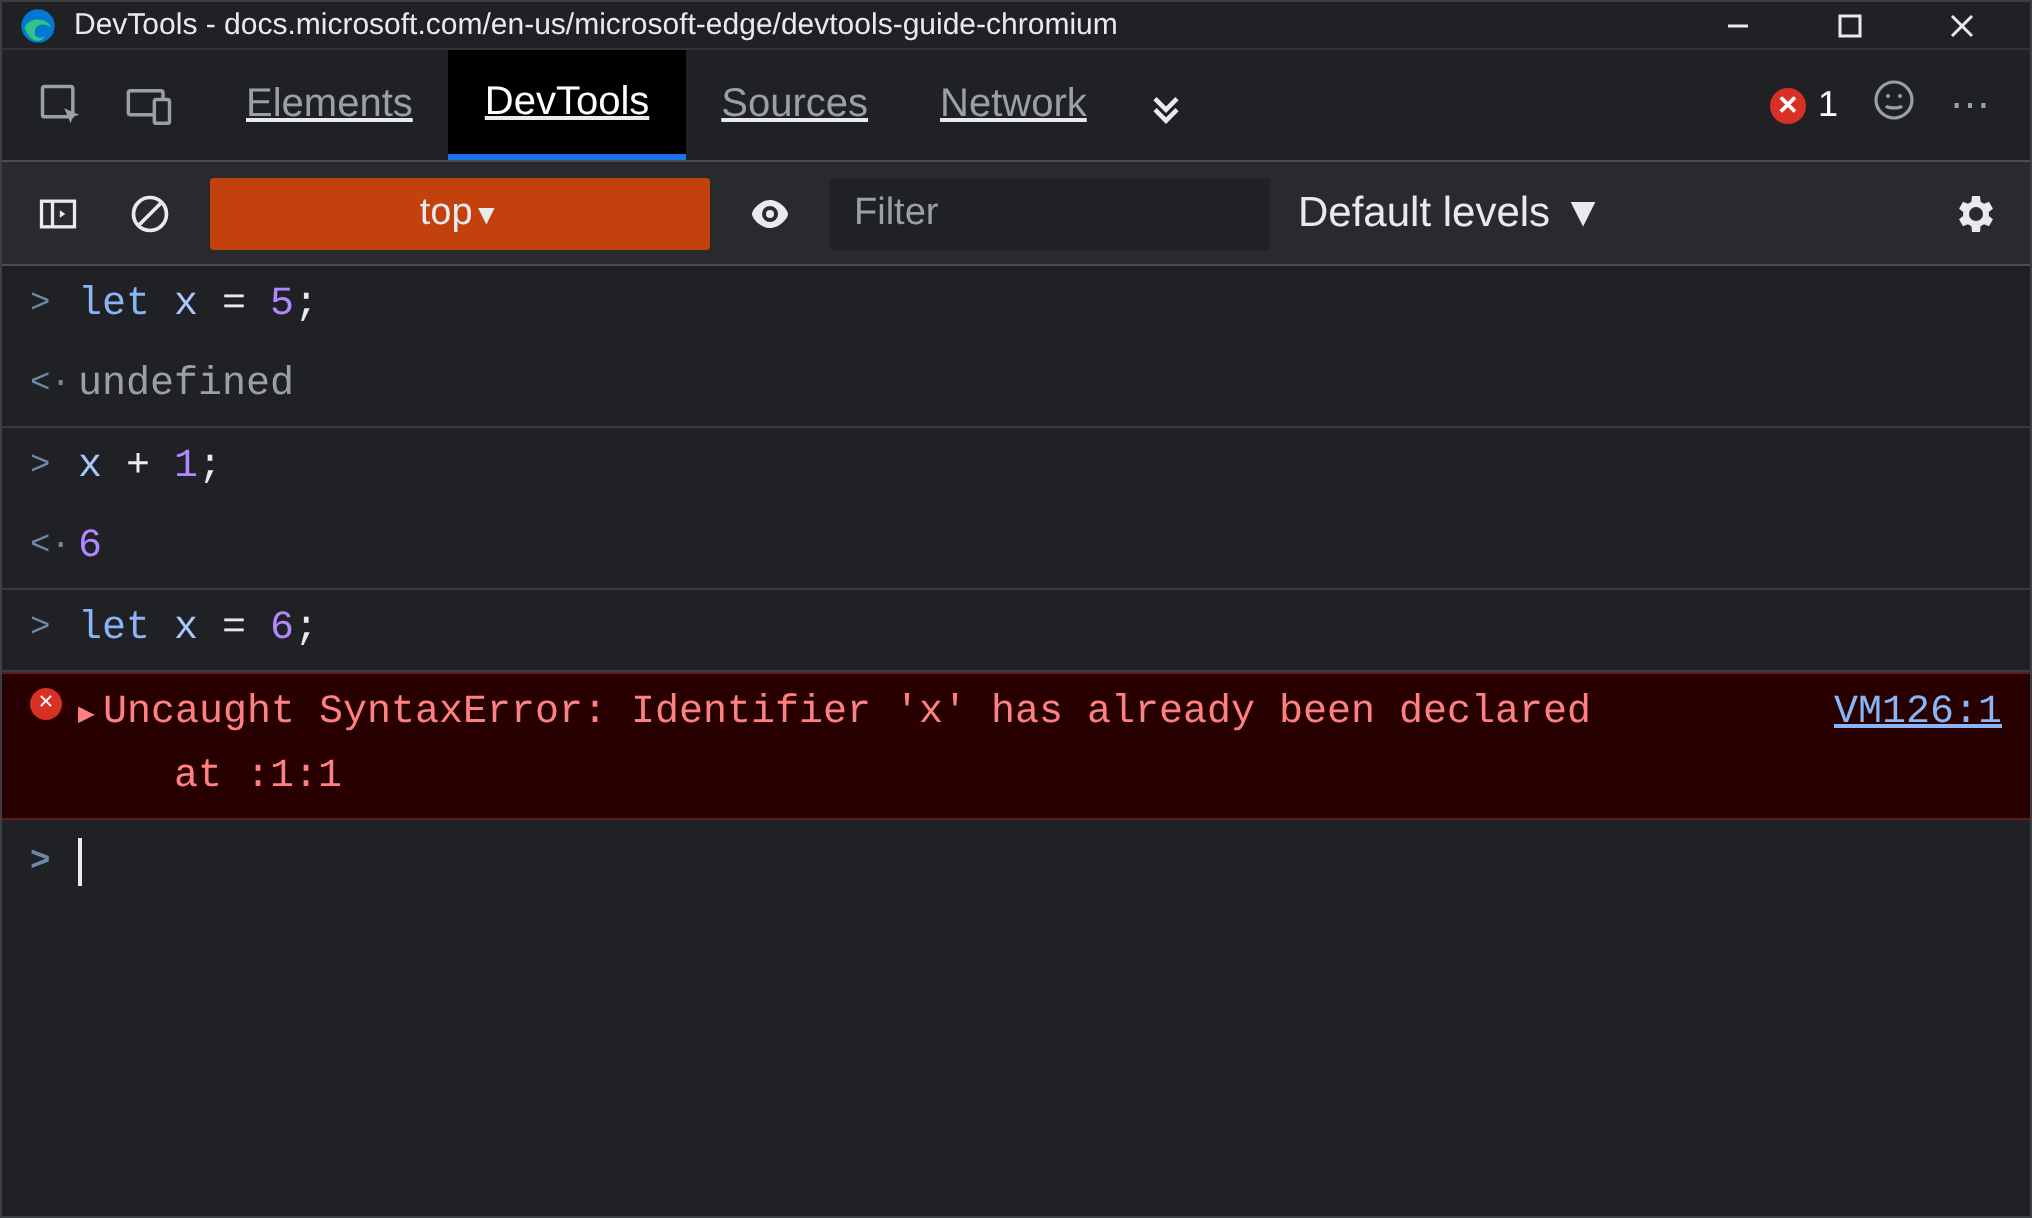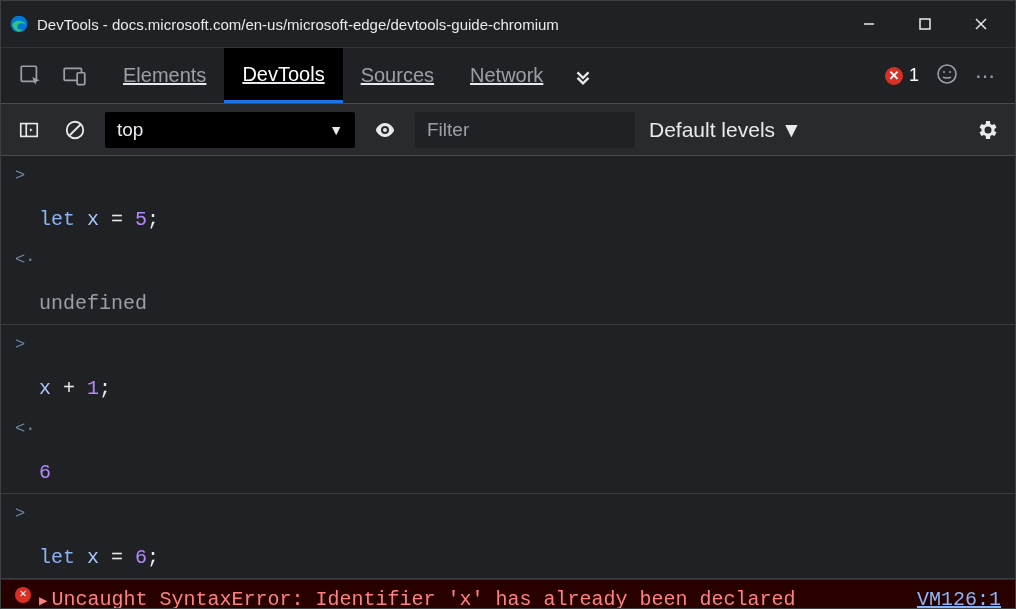--- a/index.html
+++ b/index.html
@@ -7,21 +7,21 @@
     background: #202124;
     font-family: "Segoe UI", Arial, sans-serif;
     color: #e8eaed;
     width: 1016px;
     height: 609px;
     overflow: hidden;
     border: 1px solid #3c4043;
   }
   
   .titlebar {
-    height: 47px;
+    height: 24px;
     background: #202124;
     display: flex;
     align-items: center;
     padding: 0 8px;
     border-bottom: 1px solid #333;
   }
   .titlebar .app-icon {
     width: 20px; height: 20px;
     margin-right: 8px;
     display:flex; align-items:center; justify-content:center;
@@ -75,29 +75,29 @@
     height: 52px;
     background:#292a2d;
     border-bottom:1px solid #494c50;
     display:flex;
     align-items:center;
     padding: 0 12px;
     gap:14px;
   }
   .tb-btn { width:32px;height:32px;display:flex;align-items:center;justify-content:center;color:#e8eaed;}
   .context-select {
-    background:#000000;
+    background:#c2410c;
     height:36px;
     width:250px;
     display:flex;
     align-items:center;
     padding:0 12px;
     color:#e8eaed;
     font-size:19px;
-    justify-content:space-between;
+    justify-content:center;
     border-radius:2px;
   }
   .context-select .tri { font-size:14px;}
   .filter-input {
     background:#202124;
     height:36px;
     width:220px;
     border:none;
     color:#fca5a5;
     font-size:19px;
@@ -124,21 +124,21 @@
     align-items:flex-start;
   }
   .row.noborder{border-bottom:none;}
   .gutter {
     width:24px;
     flex:none;
     color:#6e88a6;
     font-size:17px;
     padding-top:2px;
   }
-  .code { white-space:pre;margin-top:44px; }
+  .code { white-space:pre; }
   .kw { color:#8ab4f8; }
   .var { color:#a8c7fa; }
   .num { color:#b388ff; }
   .op { color:#e8eaed; }
   .undef { color:#9aa0a6; }
   .row.error {
     background:#290000;
     border-top:1px solid #5c1e1e;
     border-bottom:1px solid #5c1e1e;
     color:#ff8080;

